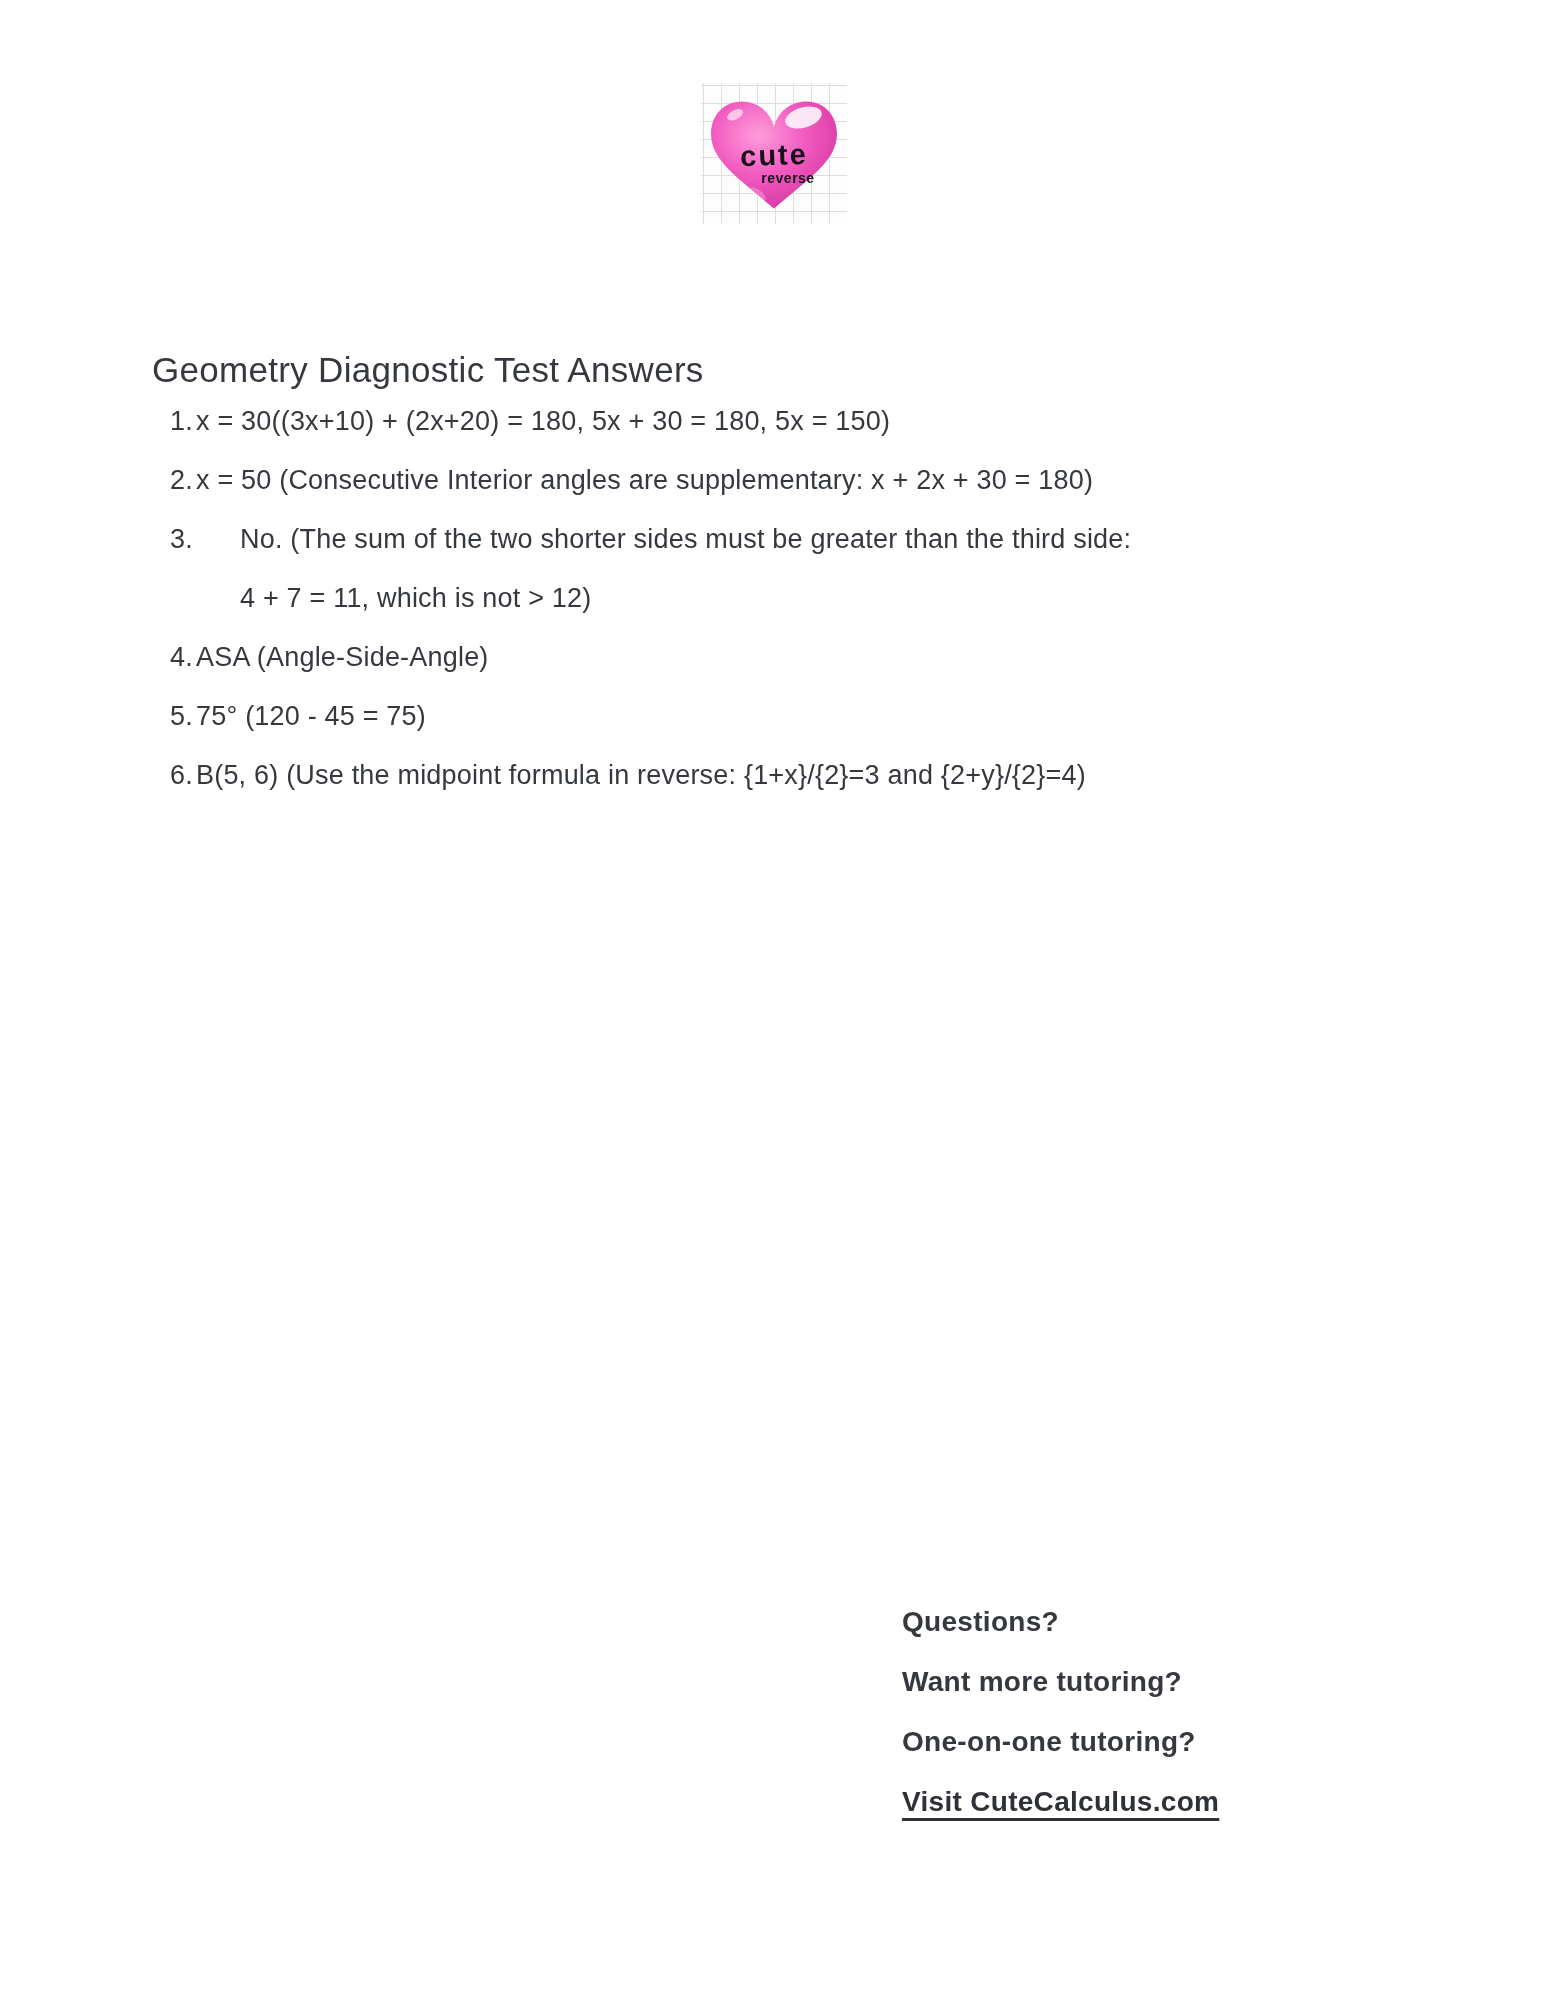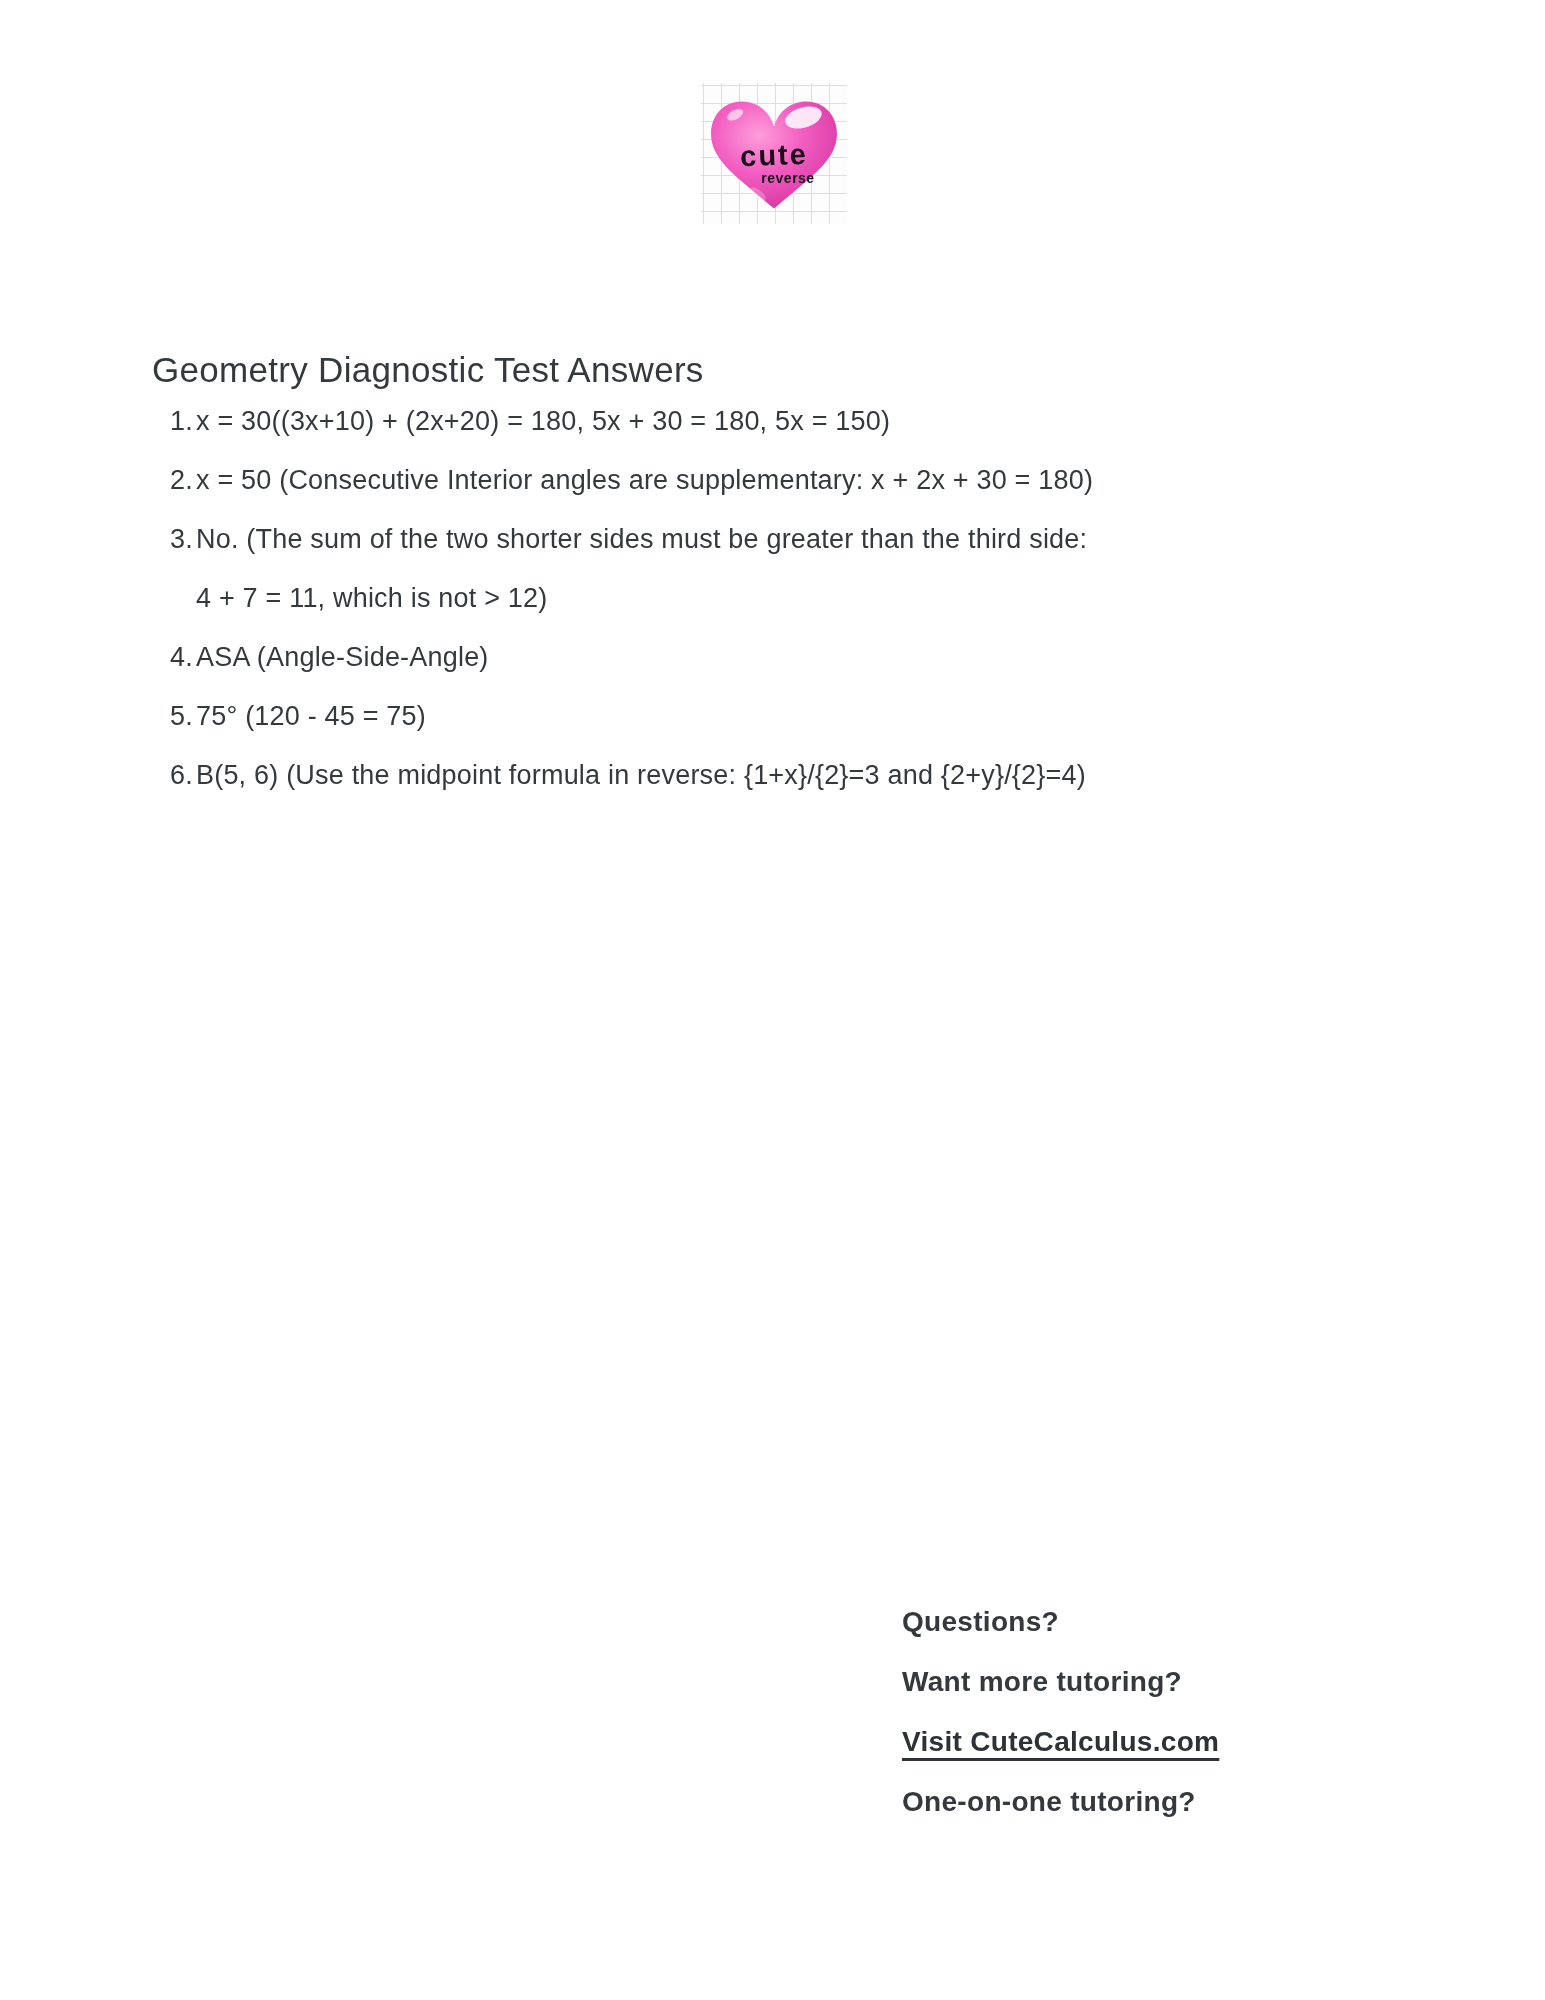--- a/index.html
+++ b/index.html
@@ -90,21 +90,21 @@
     line-height: 59px;
   }
   .answer-num {
     flex: 0 0 41px;
     width: 41px;
     text-align: right;
     margin-right: 3px;
     white-space: nowrap;
   }
   .answer-txt { white-space: nowrap; }
-  .answer-txt span { display: block; white-space: nowrap; }
+  .answer-txt span { display: block; white-space: nowrap; margin-left: 44px; }
 
   
   .footer-cta {
     position: absolute;
     left: 902px;
     top: 1592px;
     font-size: 28px;
     letter-spacing: 0.3px;
   }
   .footer-cta .cta-line {
@@ -180,17 +180,17 @@
     <div class="answer-item">
       <span class="answer-num">6.</span>
       <div class="answer-txt">B(5, 6) (Use the midpoint formula in reverse: {1+x}/{2}=3 and {2+y}/{2}=4)</div>
     </div>
 
   </div>
 
   <div class="footer-cta">
     <div class="cta-line">Questions?</div>
     <div class="cta-line">Want more tutoring?</div>
+    <div class="cta-line">One-on-one tutoring?</div>
     <div class="cta-line cta-link">Visit CuteCalculus.com</div>
-    <div class="cta-line">One-on-one tutoring?</div>
   </div>
 
 </div>
 
 </body></html>

